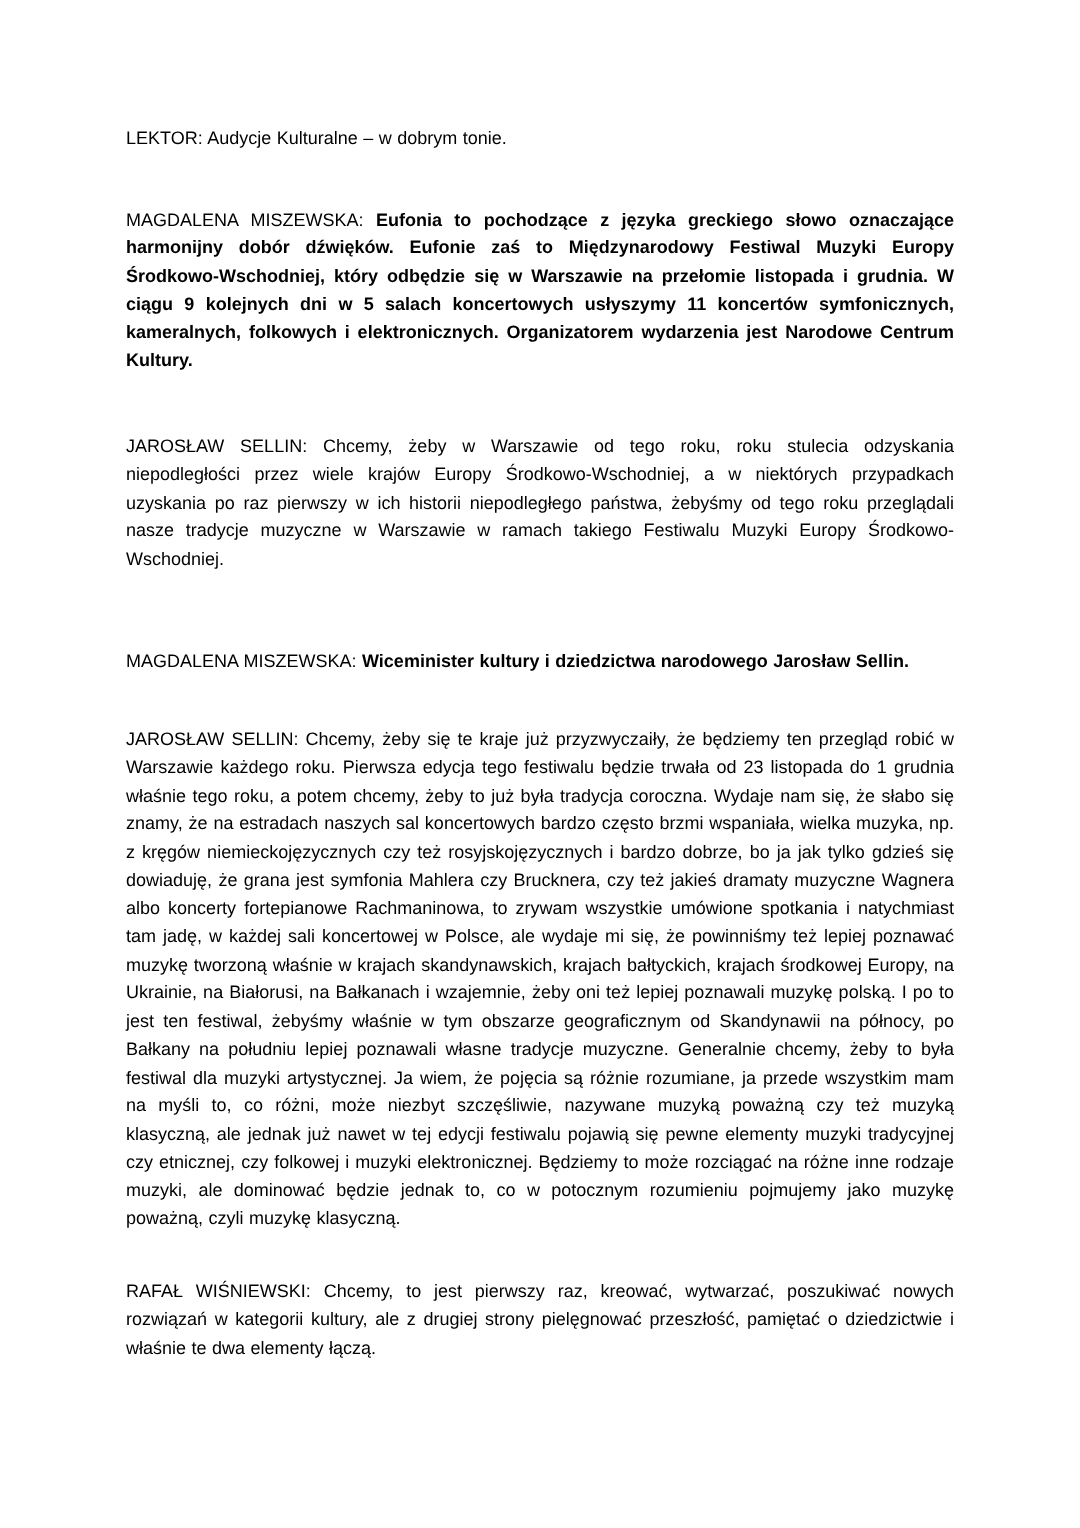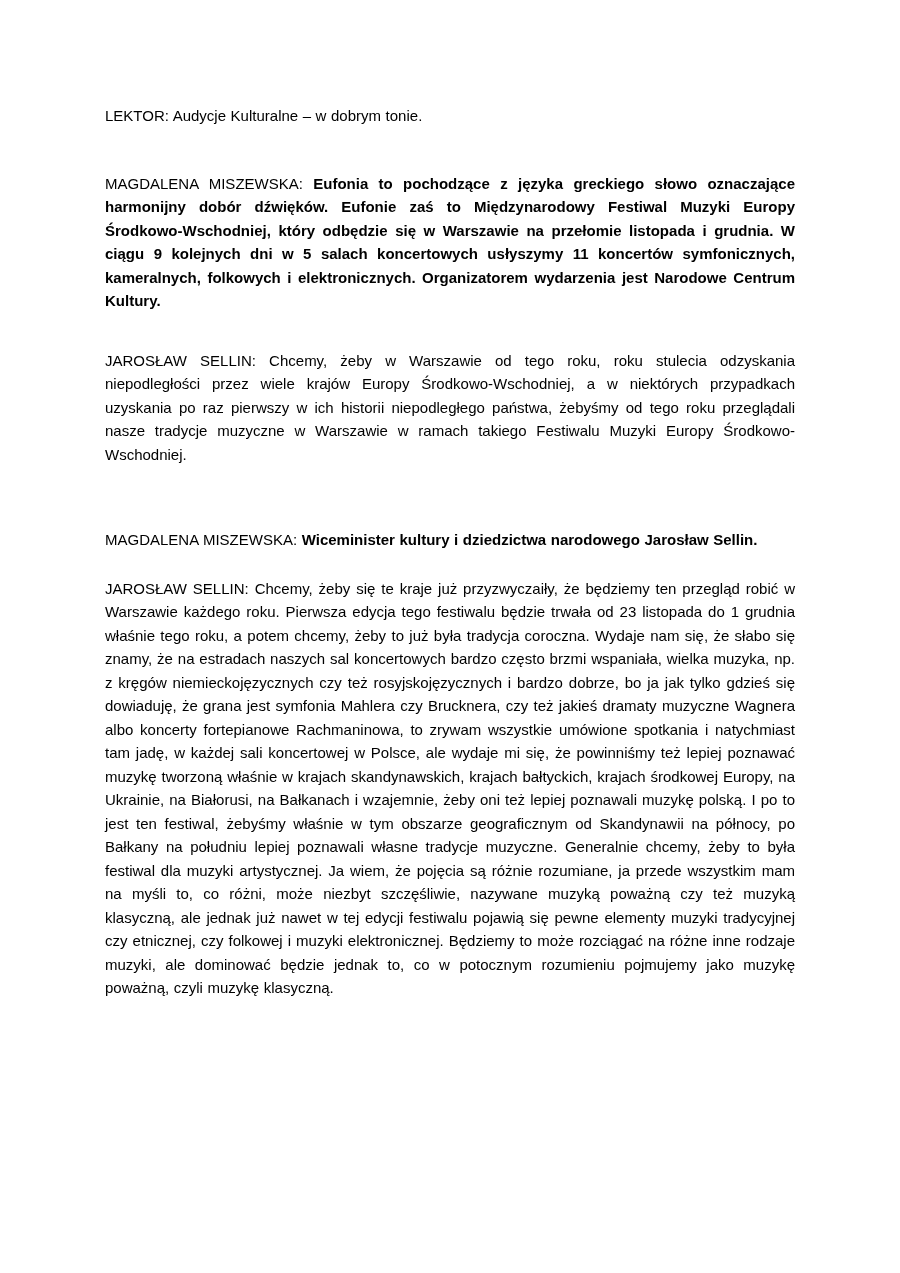--- a/index.html
+++ b/index.html
@@ -33,36 +33,37 @@
     font-weight: normal;
   }
   .para .speech {
     font-weight: normal;
   }
   .para .speech.emph {
     font-weight: bold;
   }
   
   .gap-a { margin-bottom: 44px; }
-  .gap-b { margin-bottom: 36px; }
+  .gap-b { margin-bottom: 48px; }
   .gap-c { margin-bottom: 62px; }
-  .gap-d { margin-bottom: 25px; }
+  .gap-d { margin-bottom: 41px; }
   .gap-e { margin-bottom: 37px; }
 </style>
 </head>
 <body>
 
 <div class="page">
   <div class="content">
 
     <p class="para gap-a"><span class="speaker">LEKTOR:</span> <span class="speech">Audycje Kulturalne – w dobrym tonie.</span></p>
 
     <p class="para gap-b"><span class="speaker">MAGDALENA MISZEWSKA:</span> <span class="speech emph">Eufonia to pochodzące z języka greckiego słowo oznaczające harmonijny dobór dźwięków. Eufonie zaś to Międzynarodowy Festiwal Muzyki Europy Środkowo-Wschodniej, który odbędzie się w Warszawie na przełomie listopada i grudnia. W ciągu 9 kolejnych dni w 5 salach koncertowych usłyszymy 11 koncertów symfonicznych, kameralnych, folkowych i elektronicznych. Organizatorem wydarzenia jest Narodowe Centrum Kultury.</span></p>
 
     <p class="para gap-c"><span class="speaker">JAROSŁAW SELLIN:</span> <span class="speech">Chcemy, żeby w Warszawie od tego roku, roku stulecia odzyskania niepodległości przez wiele krajów Europy Środkowo-Wschodniej, a w niektórych przypadkach uzyskania po raz pierwszy w ich historii niepodległego państwa, żebyśmy od tego roku przeglądali nasze tradycje muzyczne w Warszawie w ramach takiego Festiwalu Muzyki Europy Środkowo-Wschodniej.</span></p>
 
     <p class="para gap-d"><span class="speaker">MAGDALENA MISZEWSKA:</span> <span class="speech emph">Wiceminister kultury i dziedzictwa narodowego Jarosław Sellin.</span></p>
 
     <p class="para gap-e"><span class="speaker">JAROSŁAW SELLIN:</span> <span class="speech">Chcemy, żeby się te kraje już przyzwyczaiły, że będziemy ten przegląd robić w Warszawie każdego roku. Pierwsza edycja tego festiwalu będzie trwała od 23 listopada do 1 grudnia właśnie tego roku, a potem chcemy, żeby to już była tradycja coroczna. Wydaje nam się, że słabo się znamy, że na estradach naszych sal koncertowych bardzo często brzmi wspaniała, wielka muzyka, np. z kręgów niemieckojęzycznych czy też rosyjskojęzycznych i bardzo dobrze, bo ja jak tylko gdzieś się dowiaduję, że grana jest symfonia Mahlera czy Brucknera, czy też jakieś dramaty muzyczne Wagnera albo koncerty fortepianowe Rachmaninowa, to zrywam wszystkie umówione spotkania i natychmiast tam jadę, w każdej sali koncertowej w Polsce, ale wydaje mi się, że powinniśmy też lepiej poznawać muzykę tworzoną właśnie w krajach skandynawskich, krajach bałtyckich, krajach środkowej Europy, na Ukrainie, na Białorusi, na Bałkanach i wzajemnie, żeby oni też lepiej poznawali muzykę polską. I po to jest ten festiwal, żebyśmy właśnie w tym obszarze geograficznym od Skandynawii na północy, po Bałkany na południu lepiej poznawali własne tradycje muzyczne. Generalnie chcemy, żeby to była festiwal dla muzyki artystycznej. Ja wiem, że pojęcia są różnie rozumiane, ja przede wszystkim mam na myśli to, co różni, może niezbyt szczęśliwie, nazywane muzyką poważną czy też muzyką klasyczną, ale jednak już nawet w tej edycji festiwalu pojawią się pewne elementy muzyki tradycyjnej czy etnicznej, czy folkowej i muzyki elektronicznej. Będziemy to może rozciągać na różne inne rodzaje muzyki, ale dominować będzie jednak to, co w potocznym rozumieniu pojmujemy jako muzykę poważną, czyli muzykę klasyczną.</span></p>
 
+    <p class="para"><span class="speaker">RAFAŁ WIŚNIEWSKI:</span> <span class="speech">Chcemy, to jest pierwszy raz, kreować, wytwarzać, poszukiwać nowych rozwiązań w kategorii kultury, ale z drugiej strony pielęgnować przeszłość, pamiętać o dziedzictwie i właśnie te dwa elementy łączą.</span></p>
 
   </div>
 </div>
 
 </body></html>

